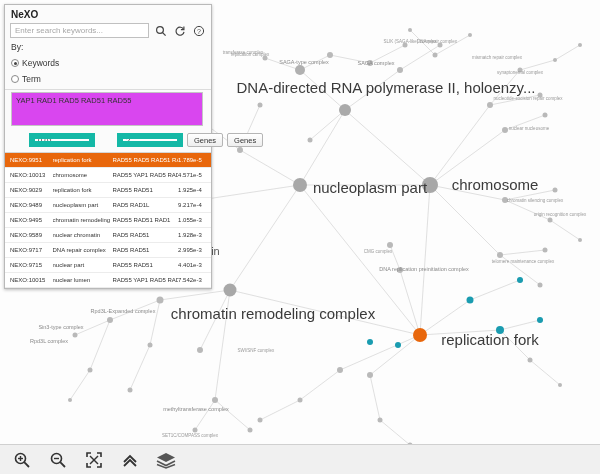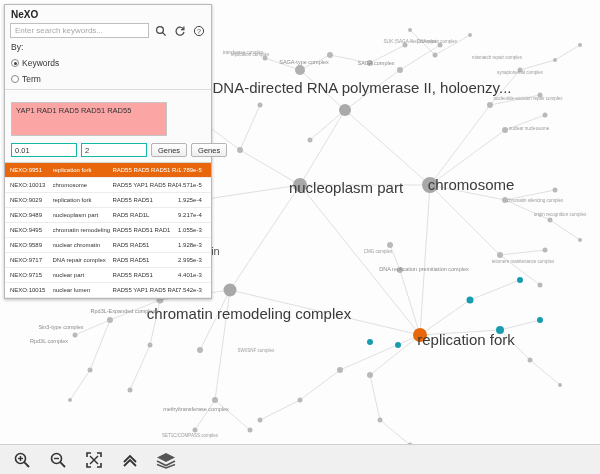--- a/index.html
+++ b/index.html
@@ -28,21 +28,21 @@
     left: 0; top: 0;
     width: 600px; height: 474px;
   }
   .node-label {
     position: absolute;
     color: #4d4d4d;
     white-space: nowrap;
     transform: translate(-50%, -50%);
     pointer-events: none;
   }
-  .node-label.big   { font-size: 15px; color: #3a3a3a; }
+  .node-label.big   { font-size: 15px; color: #3a3a3a; margin-left: 24px; }
   .node-label.mid   { font-size: 11px; color: #555; }
   .node-label.small { font-size: 5.5px; color: #8a8a8a; }
   .node-label.tiny  { font-size: 4.5px; color: #9a9a9a; }
 
   
   #panel {
     position: absolute;
     left: 4px; top: 4px;
     width: 206px;
     background: #fbfbfb;
@@ -114,50 +114,51 @@
   }
 
   .divider { height: 1px; background: #dcdcdc; margin: 0; }
 
   #term-enrichment-label {
     padding: 5px 6px 3px 6px;
     font-size: 8.5px;
     color: #333;
   }
   #genes-textarea {
-    margin: 12px 6px 5px 6px;
-    width: 156px;
+    margin: 2px 6px 5px 6px;
+    width: 192px;
     height: 34px;
     border: 1px solid #c5c5c5;
-    background: #fca5a5;
+    background: #d946ef;
     font-size: 7.5px;
     color: #333;
     padding: 3px 4px;
     box-sizing: border-box;
     resize: none;
     font-family: "Liberation Sans", sans-serif;
     outline: none;
   }
 
   .params-row {
     display: flex;
     align-items: center;
     gap: 4px;
     padding: 0 6px 5px 6px;
   }
   .param-input {
     width: 66px; height: 14px;
-    border: 1px solid #14b8a6;
+    border: 6px solid #14b8a6;
     background: #fff;
     font-size: 7.5px;
     color: #333;
     padding: 0 3px;
     box-sizing: border-box;
     font-family: "Liberation Sans", sans-serif;
     outline: none;
+    margin-left: 18px;
   }
   .panel-btn {
     height: 14px;
     border: 1px solid #b5b5b5;
     border-radius: 2px;
     background: linear-gradient(#ffffff, #eeeeee);
     font-size: 7.5px;
     color: #333;
     padding: 0 6px;
     cursor: pointer;

